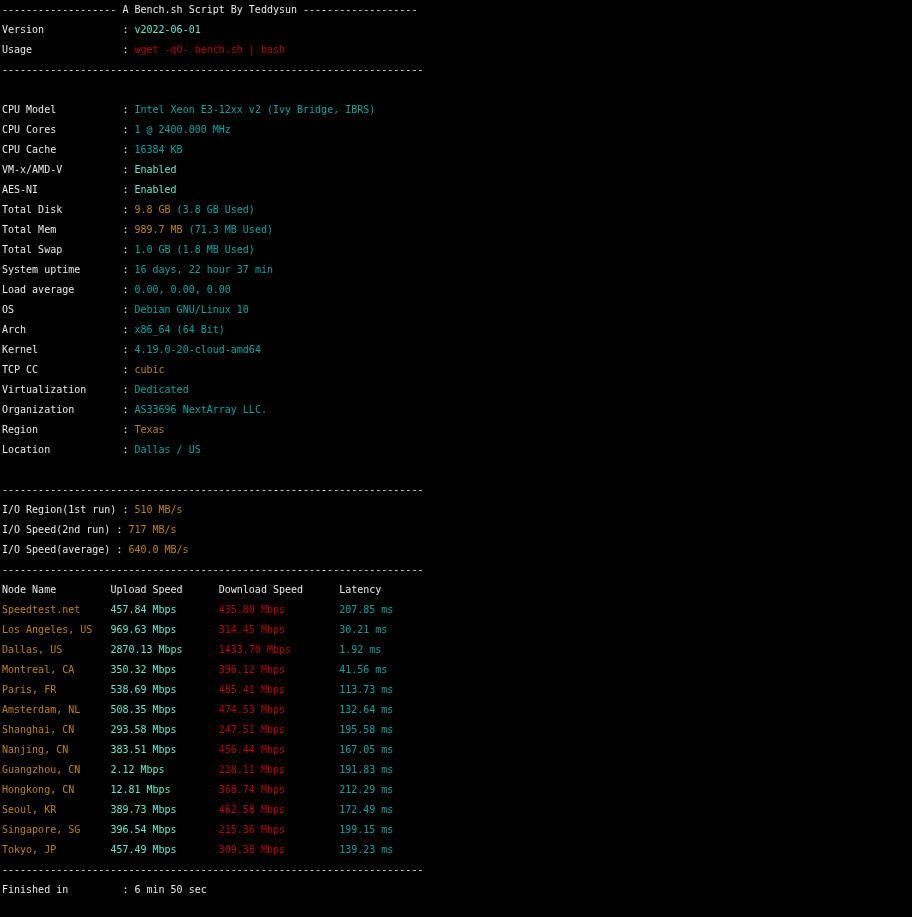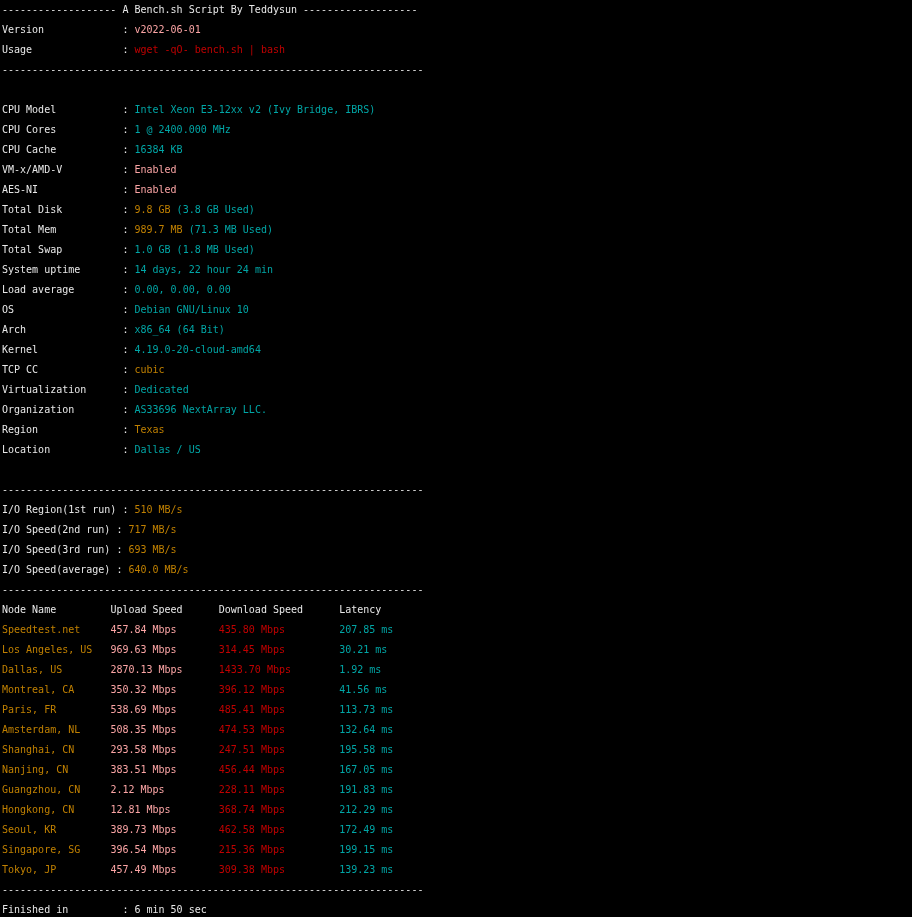--- a/index.html
+++ b/index.html
@@ -28,21 +28,21 @@
   .line {
     height: 20px;
     line-height: 20px;
     white-space: pre;
     padding-left: 2px;
     letter-spacing: 0px;
     font-size: 10px;
   }
   .w   { color: #e8e8e8; }   
   .cy  { color: #00a6a6; }   
-  .gr  { color: #fca5a5; }   
+  .gr  { color: #5eead4; }   
   .rd  { color: #c00000; }   
   .or  { color: #c08000; }   
   .sep { color: #e8e8e8; }
   .blank { height: 20px; }
 </style>
 </head>
 <body>
 
 <div id="terminal">
   <div class="line sep">------------------- A Bench.sh Script By Teddysun -------------------</div>
@@ -54,37 +54,36 @@
   <div class="blank"></div>
   <div id="system-info-block">
       <div class="line"><span class="w">CPU Model           </span><span class="w">: </span><span class="cy">Intel Xeon E3-12xx v2 (Ivy Bridge, IBRS)</span></div>
       <div class="line"><span class="w">CPU Cores           </span><span class="w">: </span><span class="cy">1 @ 2400.000 MHz</span></div>
       <div class="line"><span class="w">CPU Cache           </span><span class="w">: </span><span class="cy">16384 KB</span></div>
       <div class="line"><span class="w">VM-x/AMD-V          </span><span class="w">: </span><span class="gr">Enabled</span></div>
       <div class="line"><span class="w">AES-NI              </span><span class="w">: </span><span class="gr">Enabled</span></div>
       <div class="line"><span class="w">Total Disk          </span><span class="w">: </span><span class="or">9.8 GB</span><span class="cy"> (3.8 GB Used)</span></div>
       <div class="line"><span class="w">Total Mem           </span><span class="w">: </span><span class="or">989.7 MB</span><span class="cy"> (71.3 MB Used)</span></div>
       <div class="line"><span class="w">Total Swap          </span><span class="w">: </span><span class="cy">1.0 GB (1.8 MB Used)</span></div>
-      <div class="line"><span class="w">System uptime       </span><span class="w">: </span><span class="cy">14 days, 22 hour 24 min</span></div>
+      <div class="line"><span class="w">System uptime       </span><span class="w">: </span><span class="cy">16 days, 22 hour 37 min</span></div>
       <div class="line"><span class="w">Load average        </span><span class="w">: </span><span class="cy">0.00, 0.00, 0.00</span></div>
       <div class="line"><span class="w">OS                  </span><span class="w">: </span><span class="cy">Debian GNU/Linux 10</span></div>
       <div class="line"><span class="w">Arch                </span><span class="w">: </span><span class="cy">x86_64 (64 Bit)</span></div>
       <div class="line"><span class="w">Kernel              </span><span class="w">: </span><span class="cy">4.19.0-20-cloud-amd64</span></div>
       <div class="line"><span class="w">TCP CC              </span><span class="w">: </span><span class="or">cubic</span></div>
       <div class="line"><span class="w">Virtualization      </span><span class="w">: </span><span class="cy">Dedicated</span></div>
       <div class="line"><span class="w">Organization        </span><span class="w">: </span><span class="cy">AS33696 NextArray LLC.</span></div>
       <div class="line"><span class="w">Region              </span><span class="w">: </span><span class="or">Texas</span></div>
       <div class="line"><span class="w">Location            </span><span class="w">: </span><span class="cy">Dallas / US</span></div>
     </div>
   <div class="blank"></div>
   <div class="line sep">----------------------------------------------------------------------</div>
   <div id="io-speed-block">
       <div class="line"><span class="w">I/O Region(1st run) </span><span class="w">: </span><span class="or">510 MB/s</span></div>
       <div class="line"><span class="w">I/O Speed(2nd run) </span><span class="w">: </span><span class="or">717 MB/s</span></div>
-      <div class="line"><span class="w">I/O Speed(3rd run) </span><span class="w">: </span><span class="or">693 MB/s</span></div>
       <div class="line"><span class="w">I/O Speed(average) </span><span class="w">: </span><span class="or">640.0 MB/s</span></div>
     </div>
   <div class="line sep">----------------------------------------------------------------------</div>
   <div id="speedtest-block">
       <div class="line"><span class="w">Node Name         </span><span class="w">Upload Speed      </span><span class="w">Download Speed      </span><span class="w">Latency</span></div>
       <div class="line"><span class="or">Speedtest.net     </span><span class="gr">457.84 Mbps       </span><span class="rd">435.80 Mbps         </span><span class="cy">207.85 ms</span></div>
       <div class="line"><span class="or">Los Angeles, US   </span><span class="gr">969.63 Mbps       </span><span class="rd">314.45 Mbps         </span><span class="cy">30.21 ms</span></div>
       <div class="line"><span class="or">Dallas, US        </span><span class="gr">2870.13 Mbps      </span><span class="rd">1433.70 Mbps        </span><span class="cy">1.92 ms</span></div>
       <div class="line"><span class="or">Montreal, CA      </span><span class="gr">350.32 Mbps       </span><span class="rd">396.12 Mbps         </span><span class="cy">41.56 ms</span></div>
       <div class="line"><span class="or">Paris, FR         </span><span class="gr">538.69 Mbps       </span><span class="rd">485.41 Mbps         </span><span class="cy">113.73 ms</span></div>

